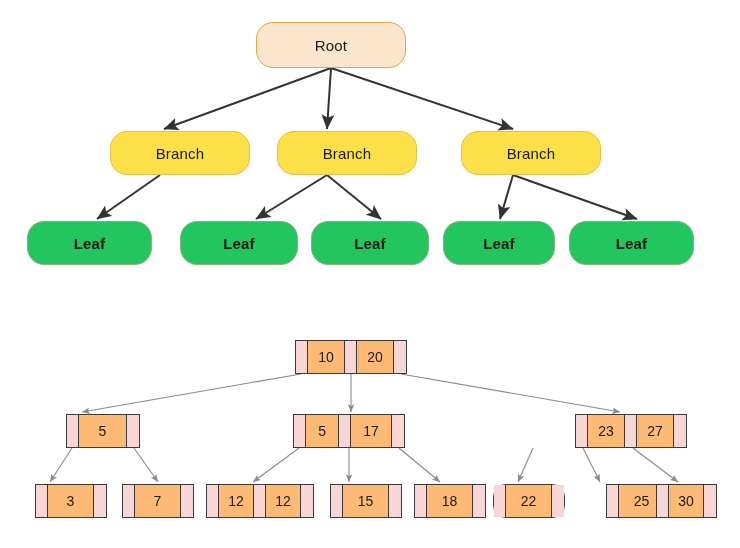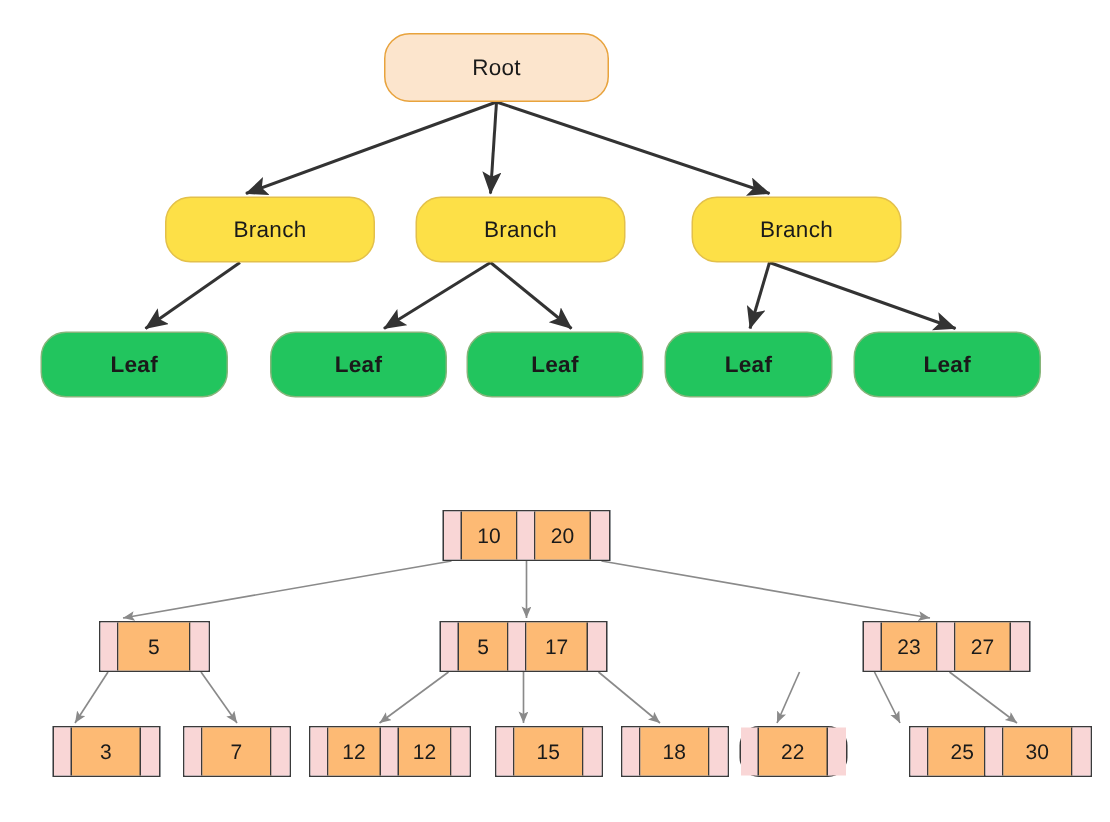--- a/index.html
+++ b/index.html
@@ -155,20 +155,20 @@
       <div class="btnode" style="left: 493px; top: 484px; width: 72px; border-radius: 13px;">
         <div class="cell ptr"></div>
         <div class="cell key">22</div>
         <div class="cell ptr"></div>
       </div>
       <div class="btnode" style="left: 606px; top: 484px; width: 72px;">
         <div class="cell ptr"></div>
         <div class="cell key">25</div>
         <div class="cell ptr"></div>
       </div>
-      <div class="btnode" style="left: 656px; top: 484px; width: 72px;">
+      <div class="btnode" style="left: 656px; top: 484px; width: 61px;">
         <div class="cell ptr"></div>
         <div class="cell key">30</div>
         <div class="cell ptr"></div>
       </div>
     </div>
 
 </div>
 
 </body></html>

